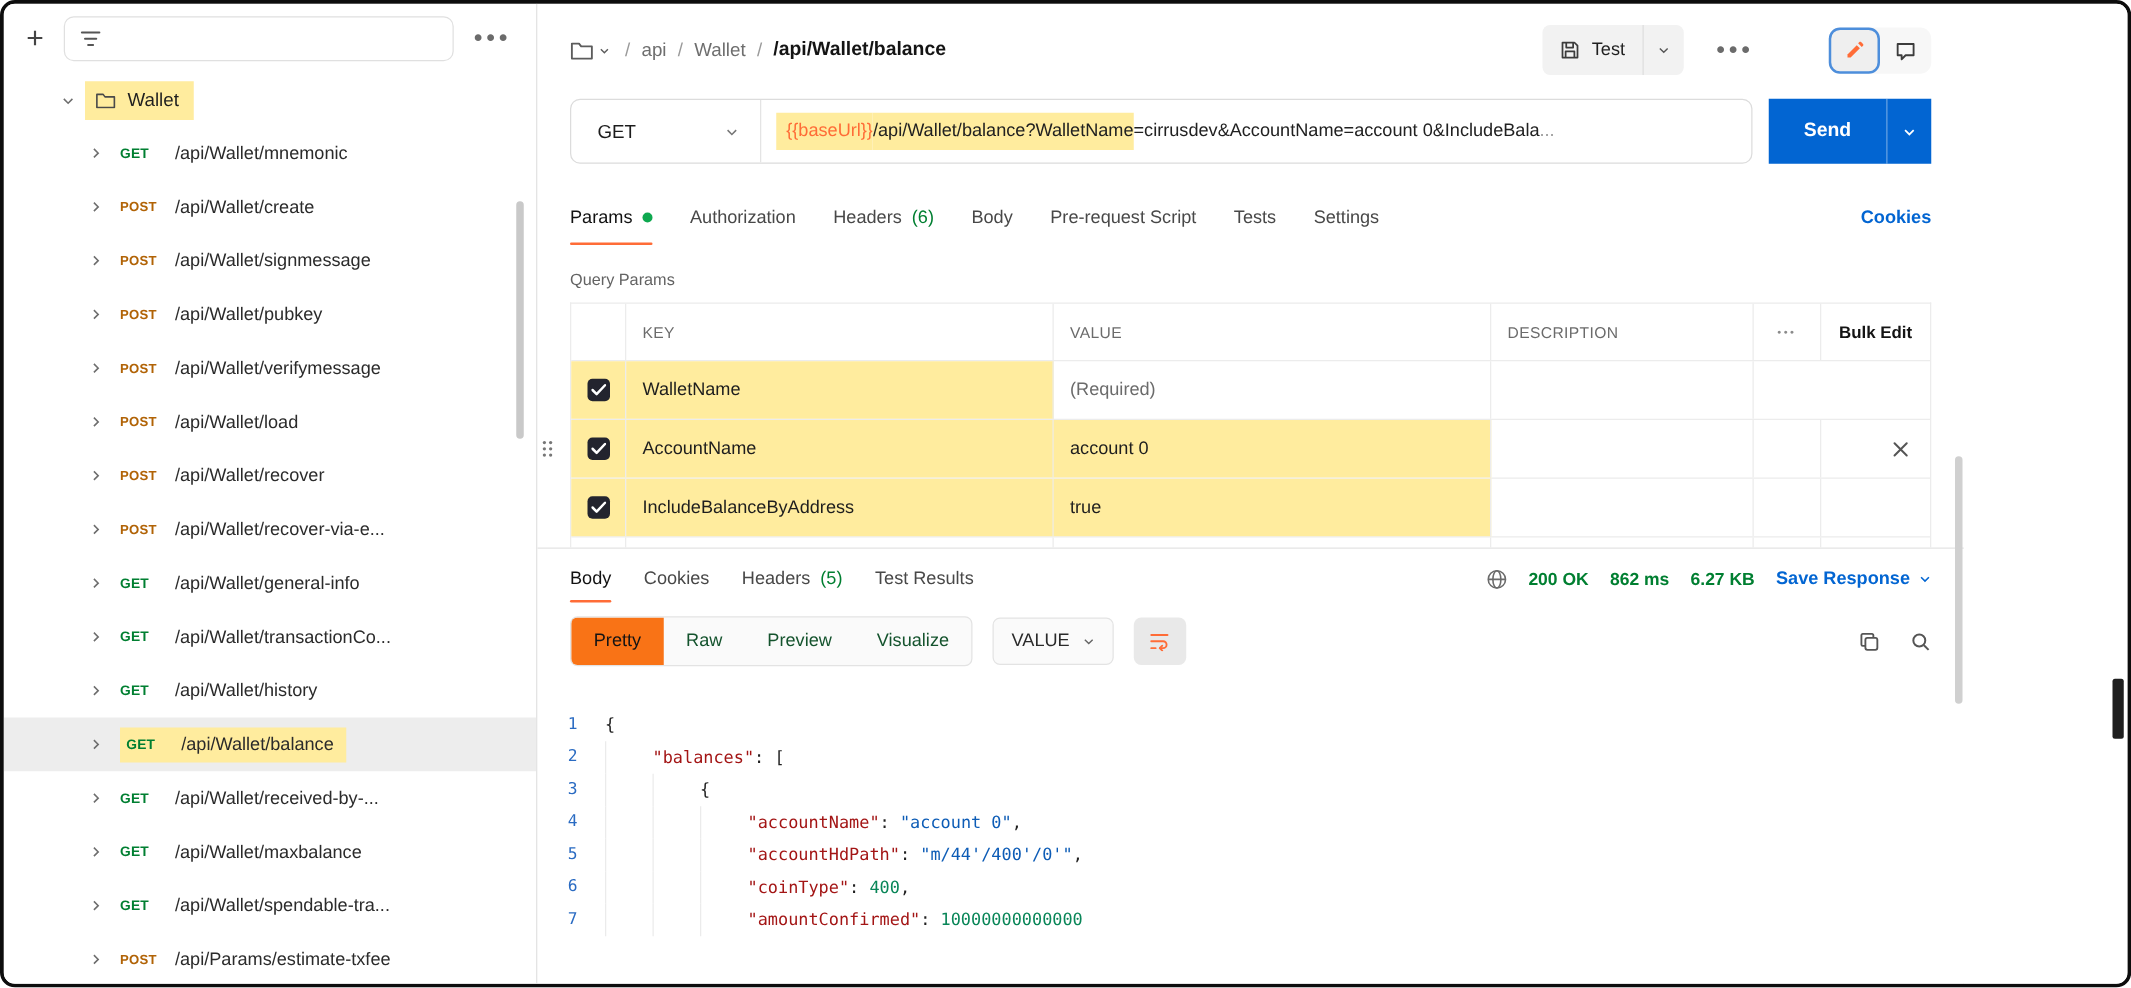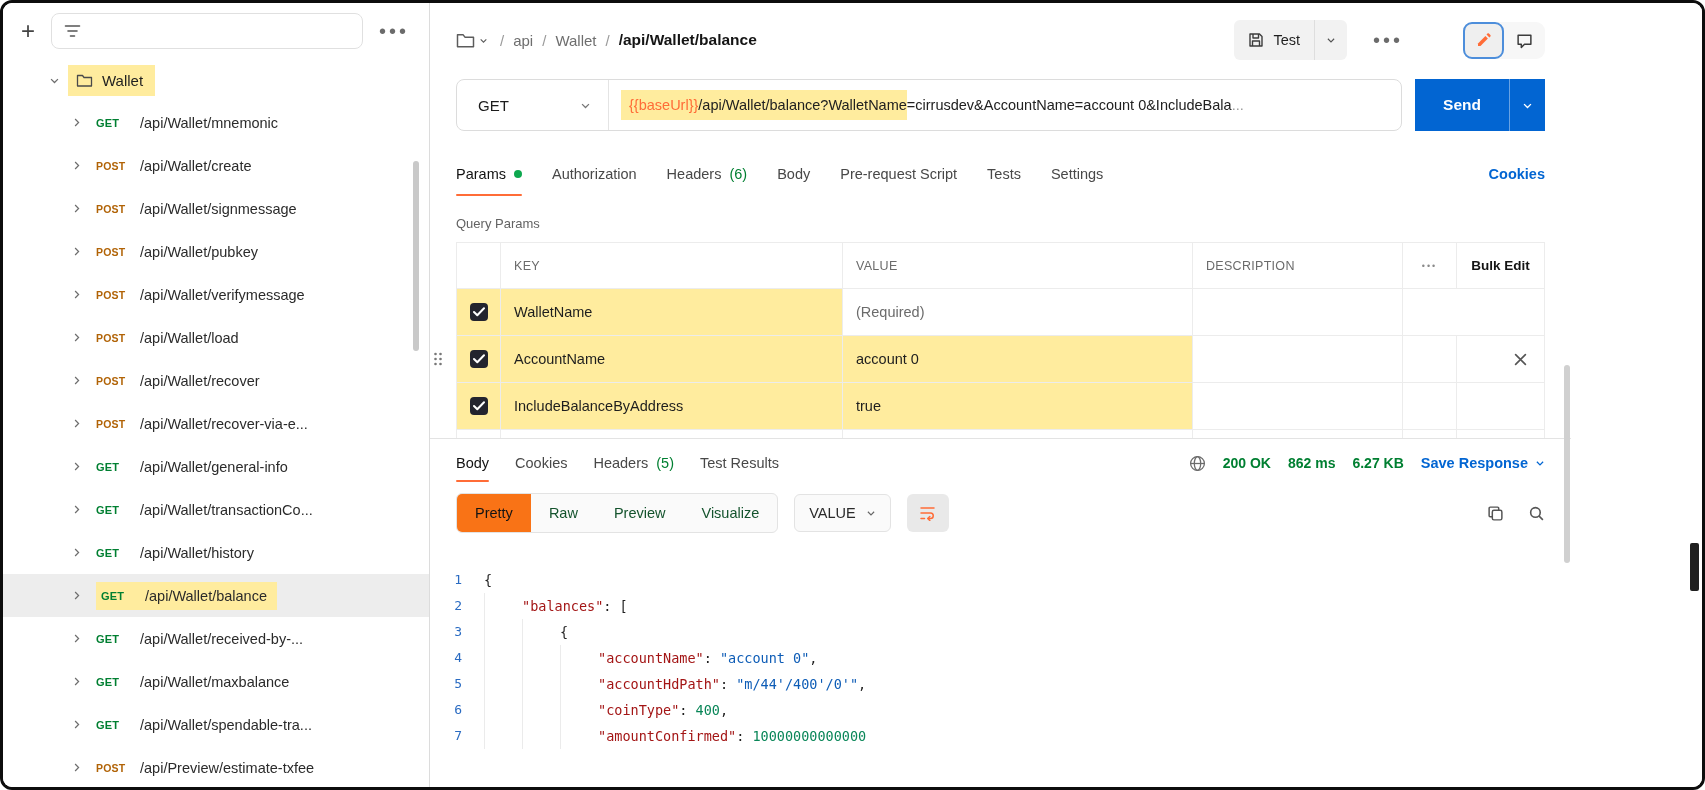--- a/index.html
+++ b/index.html
@@ -327,21 +327,21 @@
             </span>
           </div>
           <div class="tree-item">
             <span class="chev">
               <svg width="11" height="11" viewBox="0 0 16 16" fill="none" stroke="#6e6e6e" stroke-width="1.8">
                 <path d="M6 3l5 5-5 5"></path>
               </svg>
             </span>
             <span class="req">
               <span class="method post">POST</span>
-              <span class="path">/api/Preview/estimate-txfee</span>
+              <span class="path">/api/Params/estimate-txfee</span>
             </span>
           </div>
         </div>
     </div>
 
     <div class="side-scroll"></div>
   </aside>
 
   <div class="main">
 

